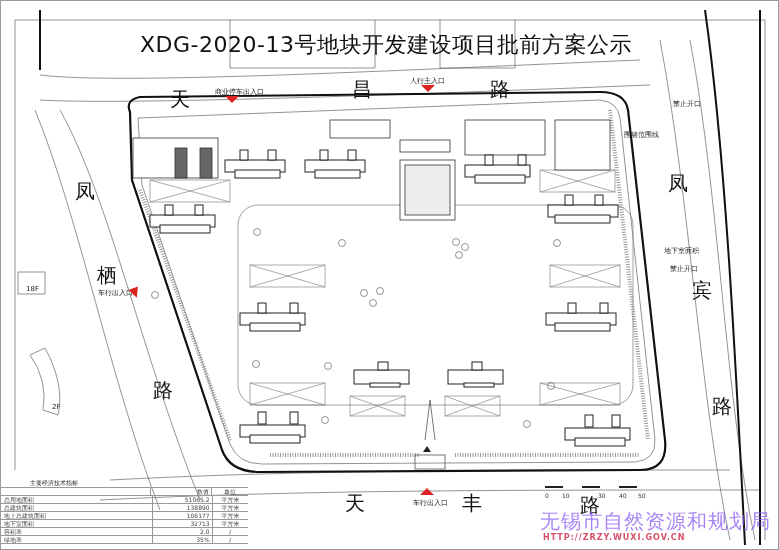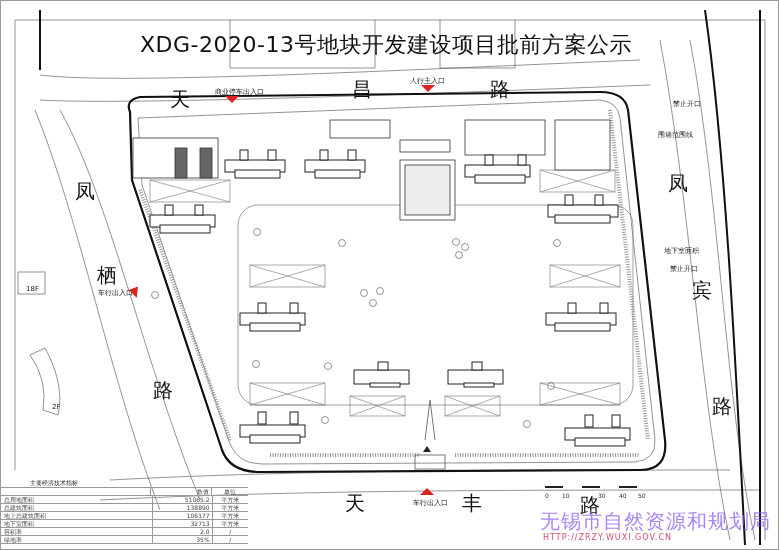--- a/index.html
+++ b/index.html
@@ -15,21 +15,21 @@
   .table { position:absolute; left:0; top:478px; width:248px; font-size:6px; color:#444; }
   .table .caption { padding-left:30px; height:9px; line-height:9px; color:#222; }
   .table .row { display:flex; border-top:1px solid #999; height:7px; line-height:7px; }
   .table .c1 { width:150px; border-right:1px solid #999; }
   .table .c2 { width:58px; text-align:right; padding-right:2px; border-right:1px solid #999; }
   .table .c3 { width:36px; text-align:center; }
   .scale { position:absolute; left:545px; top:484px; width:110px; height:14px; }
   .scale .bar { position:absolute; top:2px; height:2px; background:#222; }
   .scale .tick { position:absolute; top:8px; font-size:6px; color:#333; }
   .wm { position:absolute; left:540px; top:508px; font-size:20px; color:#8b5cf6; opacity:0.75; letter-spacing:1px; white-space:nowrap; font-family:"DejaVu Serif", serif; }
-  .url { position:absolute; left:543px; top:533px; font-size:8px; color:#c24; font-weight:normal; letter-spacing:1px; white-space:nowrap; opacity:0.8; }
+  .url { position:absolute; left:543px; top:533px; font-size:8px; color:#c24; font-weight:bold; letter-spacing:1px; white-space:nowrap; opacity:0.8; }
 </style>
 </head>
 <body>
 
 <div class="frame"></div>
 
 <svg class="plan" width="779" height="550">
 
   <g fill="none" stroke="#666" stroke-width="0.7">
     <path d="M15 20 H765"></path>
@@ -208,21 +208,21 @@
 <div class="lbl" style="left:215px;top:87px;">商业停车出入口</div>
 <div class="arrow-red arrow-down" style="left:225px;top:96px;"></div>
 <div class="lbl" style="left:410px;top:76px;">人行主入口</div>
 <div class="arrow-red arrow-down" style="left:421px;top:85px;"></div>
 <div class="lbl" style="left:98px;top:288px;">车行出入口</div>
 <div class="arrow-red arrow-down" style="left:130px;top:288px;border-left-width:5px;border-right-width:5px;border-top-width:10px;transform:rotate(-20deg);"></div>
 <div class="arrow-red arrow-up" style="left:420px;top:488px;"></div>
 <div class="lbl" style="left:413px;top:498px;">车行出入口</div>
 
 <div class="lbl" style="left:673px;top:99px;">禁止开口</div>
-<div class="lbl" style="left:658px;top:130px;">围墙范围线</div>
+<div class="lbl" style="left:624px;top:130px;">围墙范围线</div>
 <div class="lbl" style="left:664px;top:246px;">地下室面积</div>
 <div class="lbl" style="left:670px;top:264px;">禁止开口</div>
 <div class="lbl" style="left:26px;top:285px;">18F</div>
 <div class="lbl" style="left:52px;top:403px;">2F</div>
 
 <div class="table">
   <div class="caption">主要经济技术指标</div>
   <div class="row">
     <span class="c1"></span>
     <span class="c2">数值</span>

